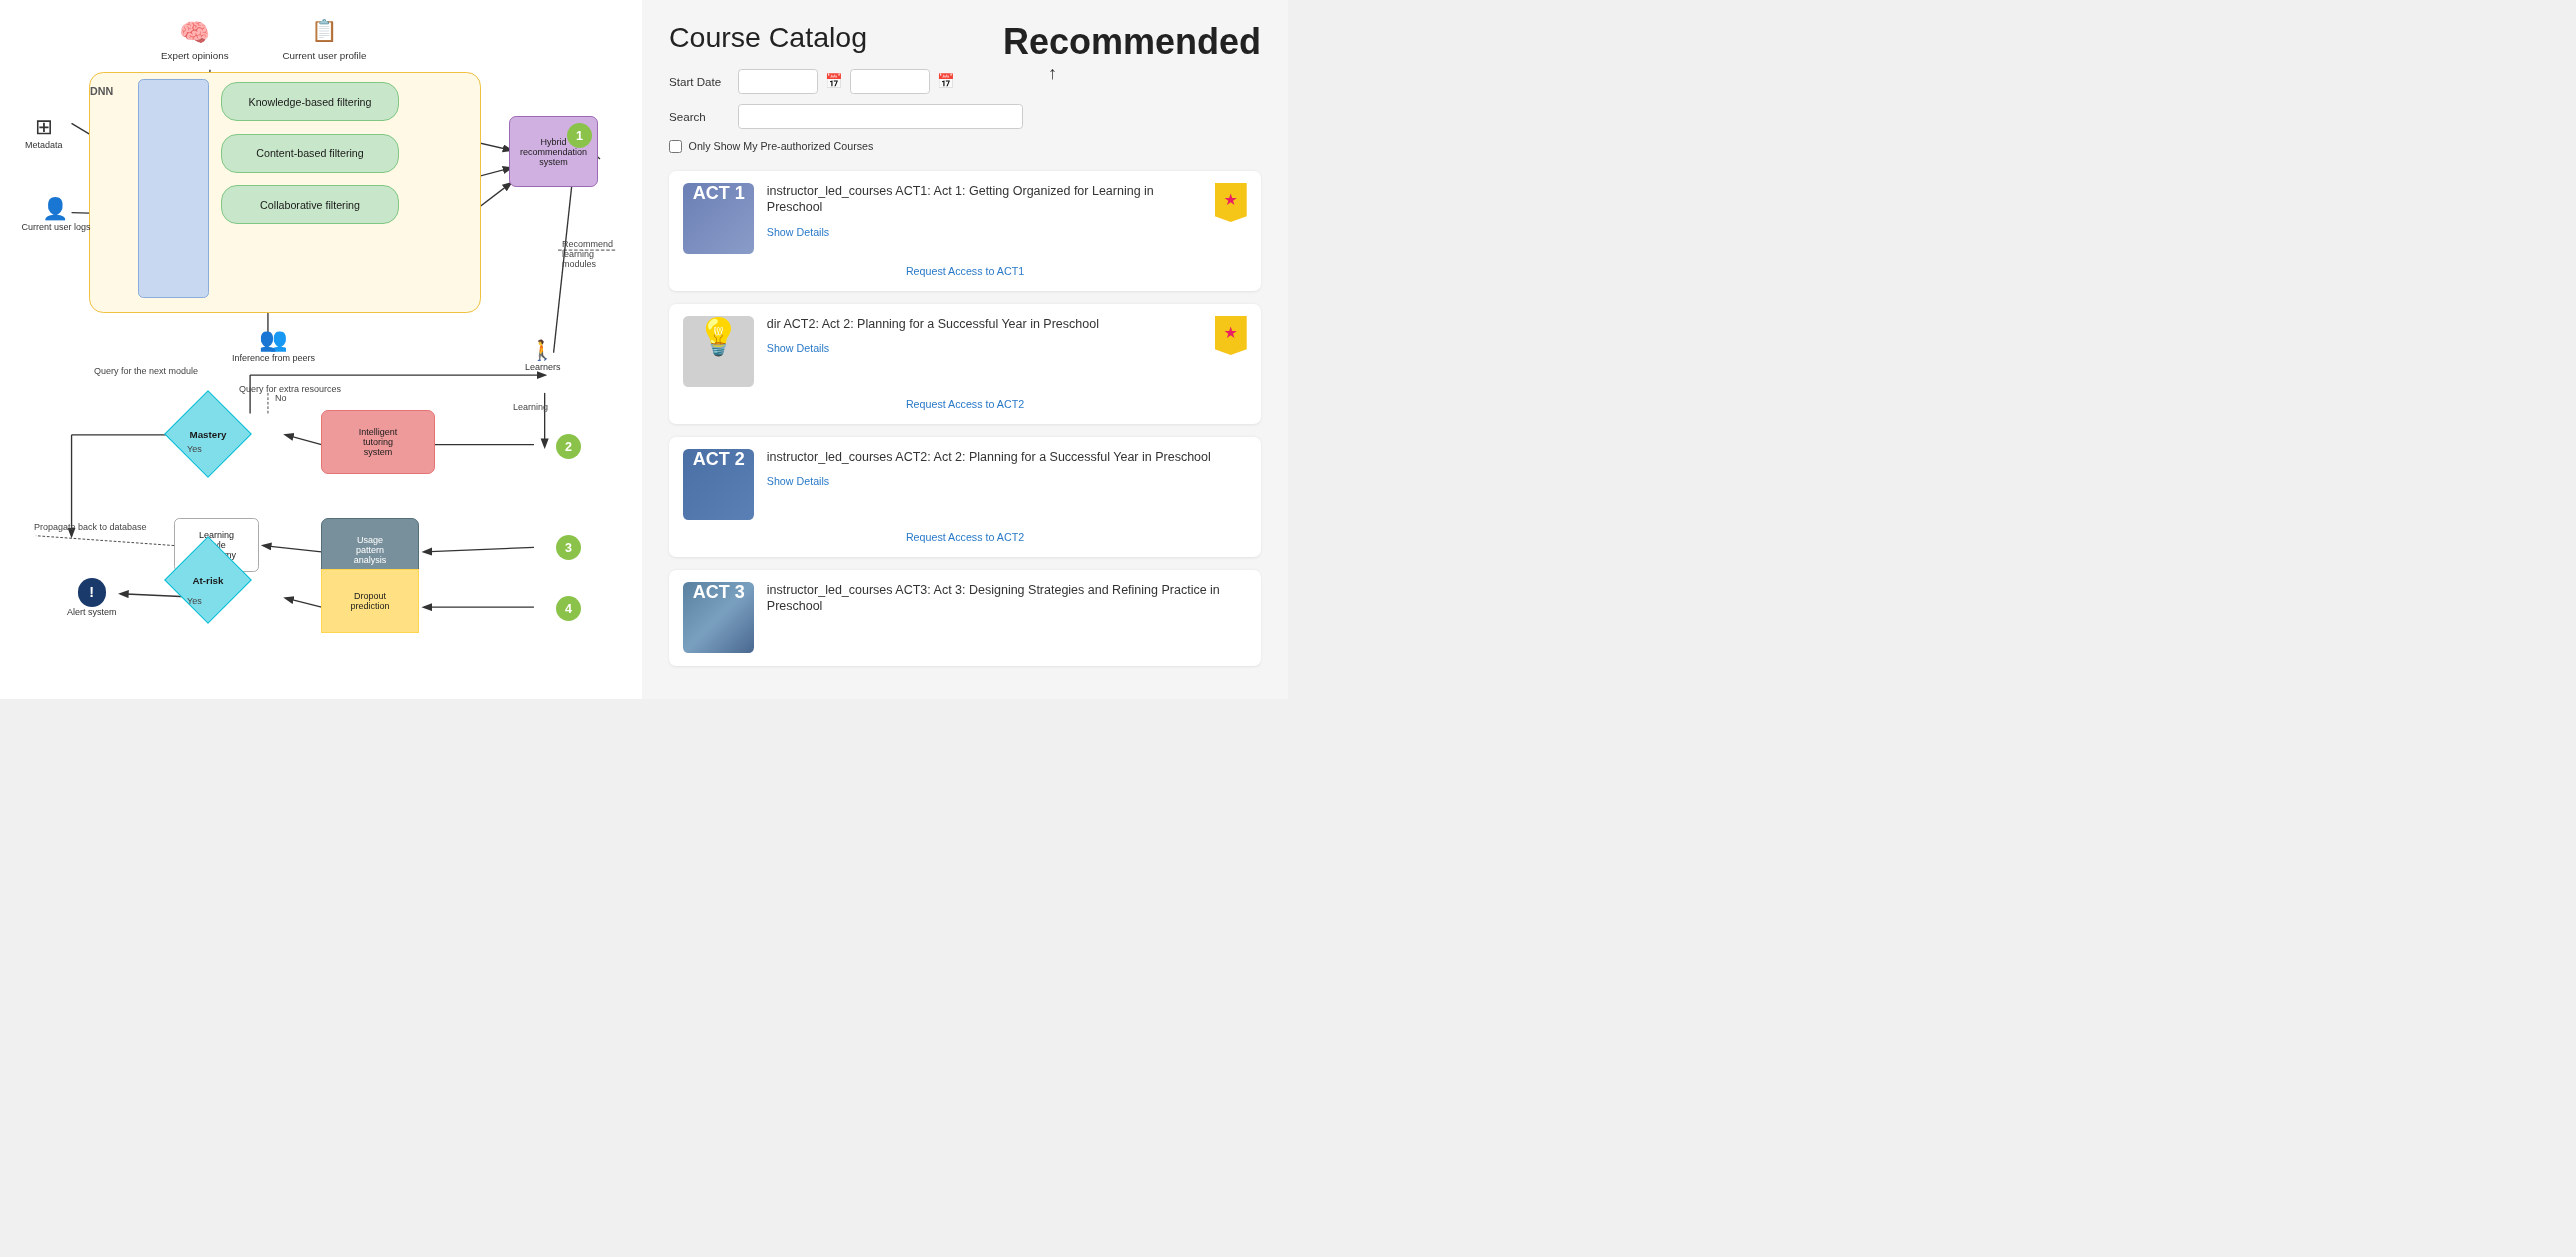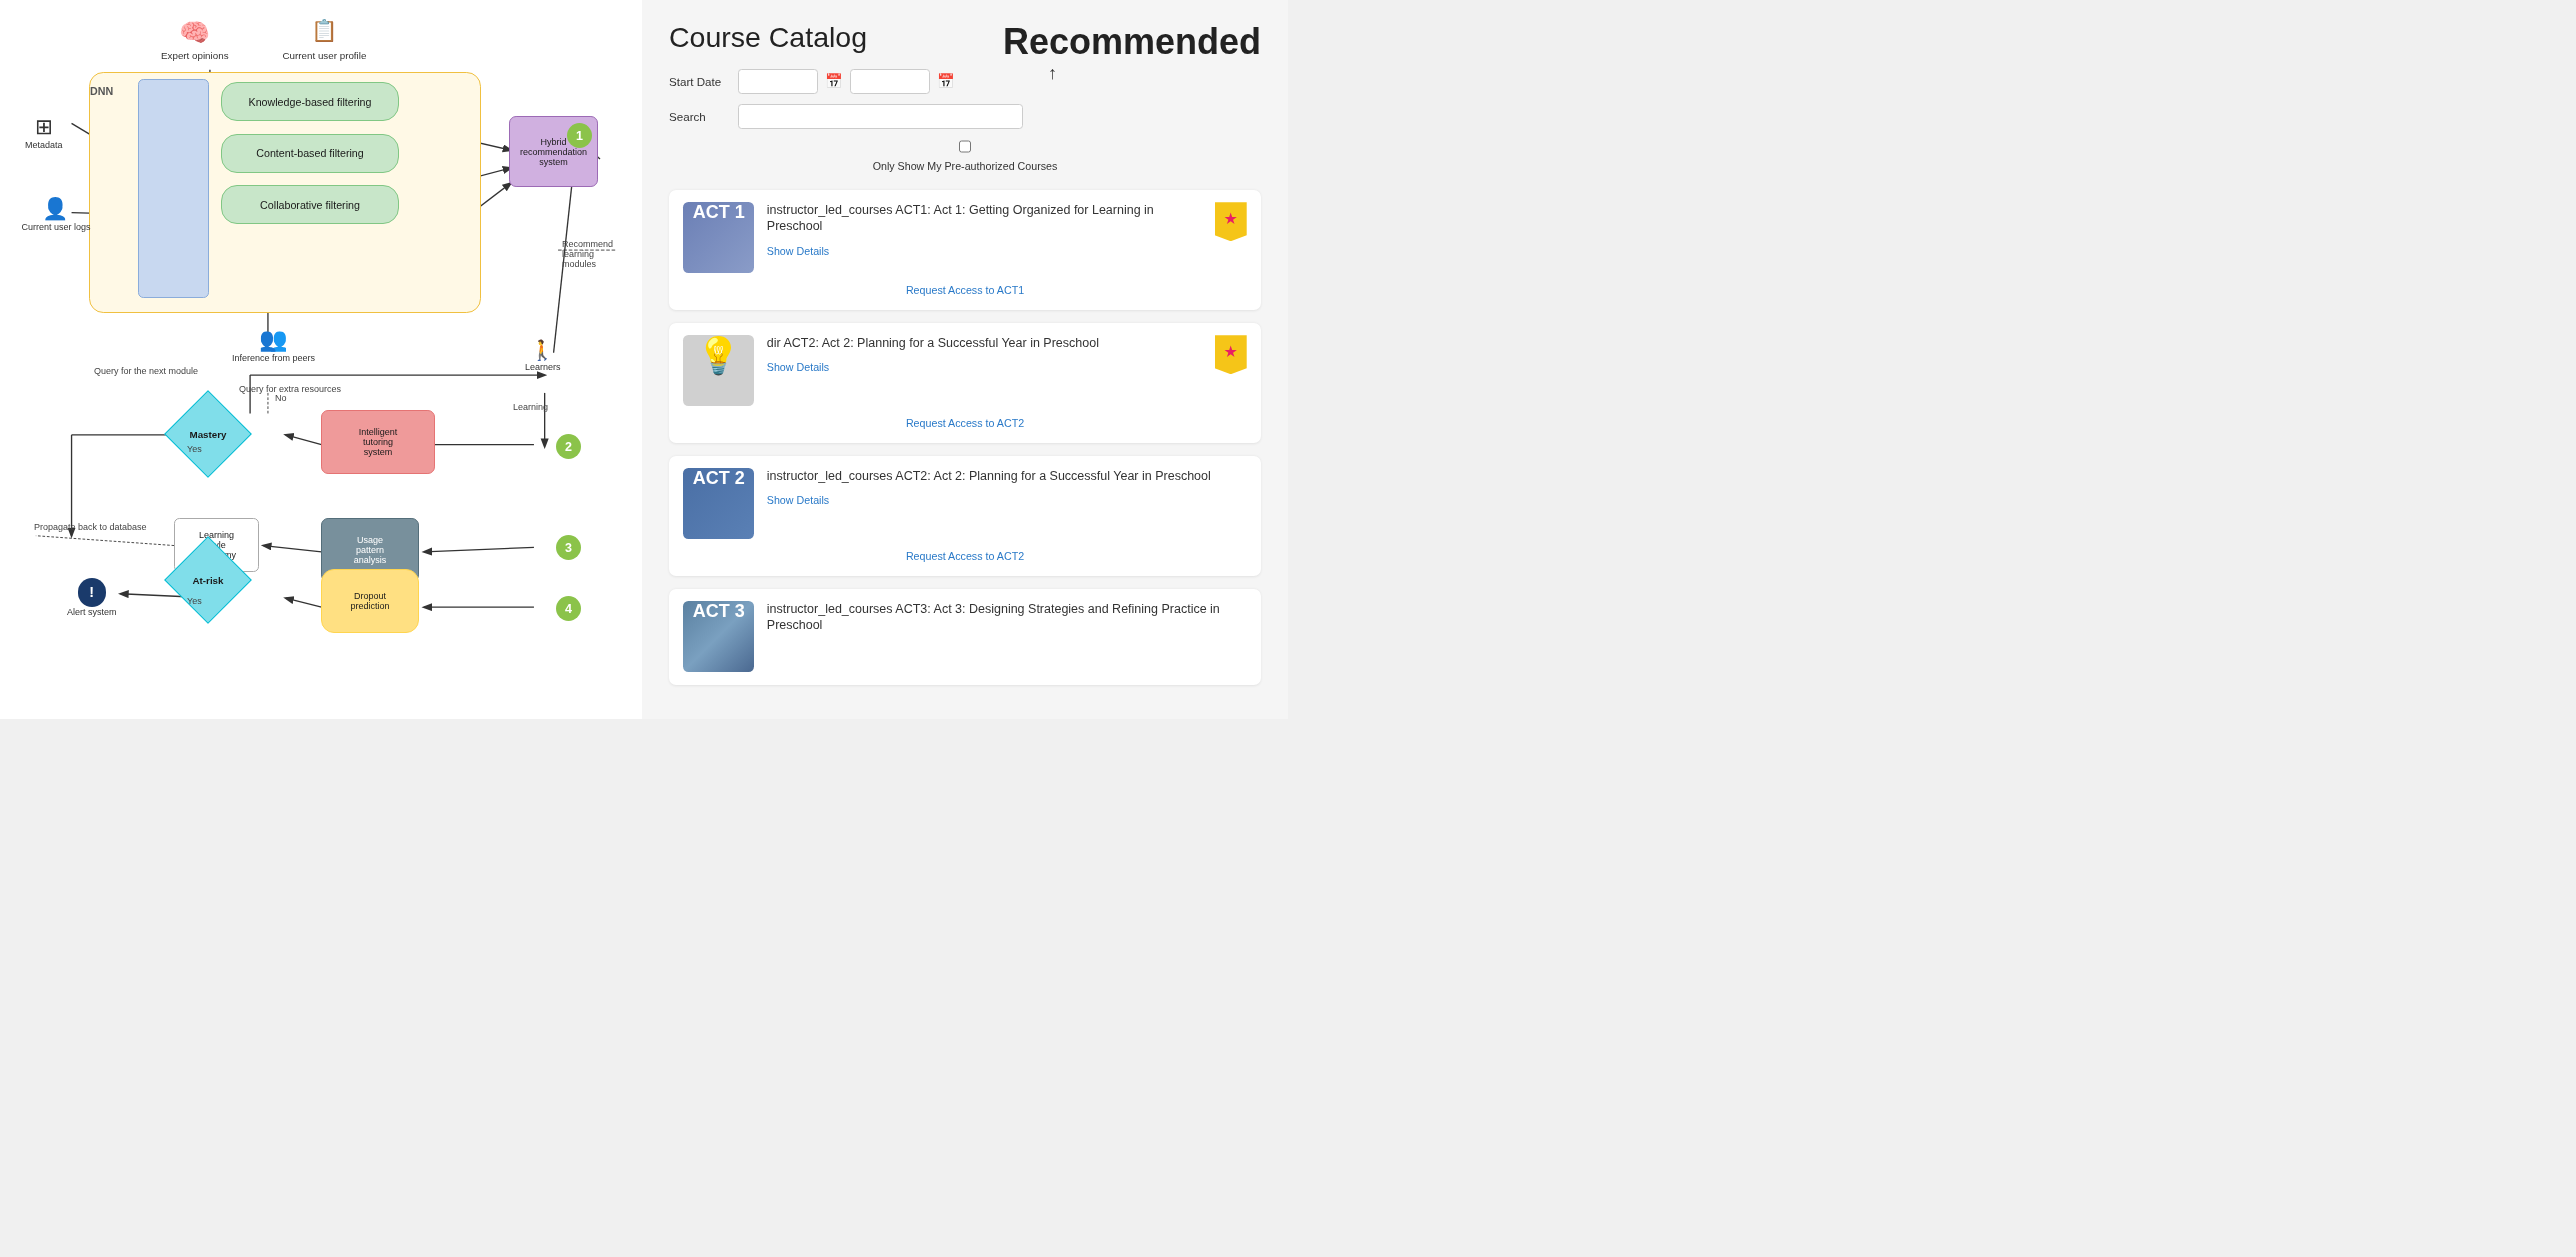--- a/index.html
+++ b/index.html
@@ -268,21 +268,21 @@
 
     
     .dropout-box {
       position: absolute;
       top: 551px;
       left: 303px;
       width: 98px;
       height: 64px;
       background: #ffe082;
       border: 1.3px solid #ffd54f;
-      border-radius: 13px;
+      border-radius: 0;
       display: flex;
       align-items: center;
       justify-content: center;
       font-size: 9px;
       color: #1a1a1a;
       text-align: center;
       padding: 3.6px;
     }
 
     
@@ -404,21 +404,20 @@
       width: 285px;
       height: 25px;
       background: #fff;
     }
 
     .preauth-row {
       display: flex;
       align-items: center;
       gap: 7.1px;
       margin-bottom: 18px;
-      flex-direction: column;
     }
 
     .preauth-checkbox {
       width: 12.5px;
       height: 12.5px;
     }
 
     .preauth-label {
       font-size: 10.7px;
       color: #333;

